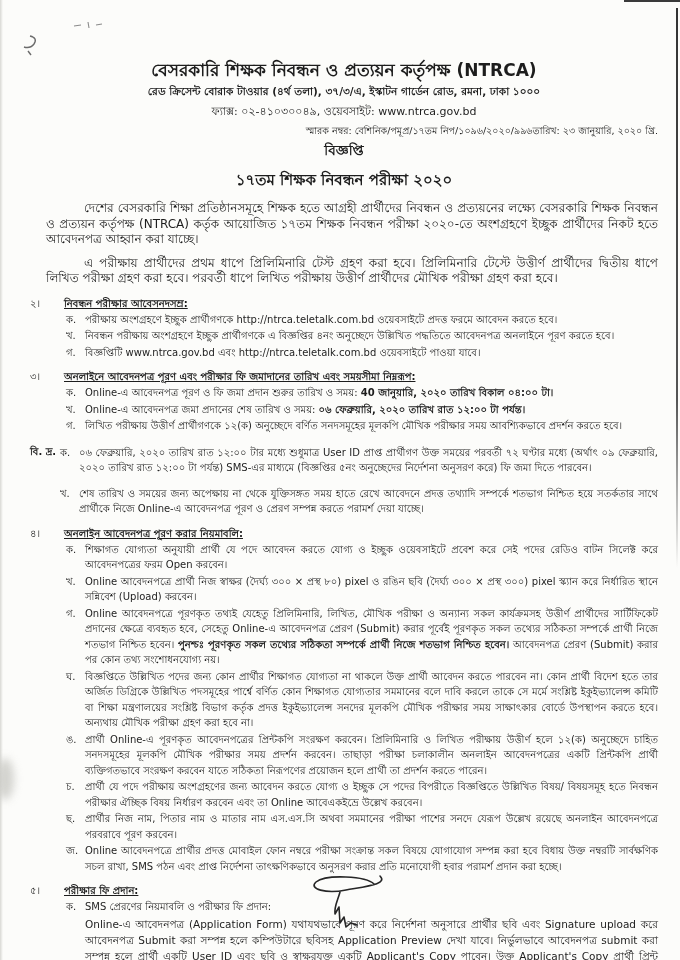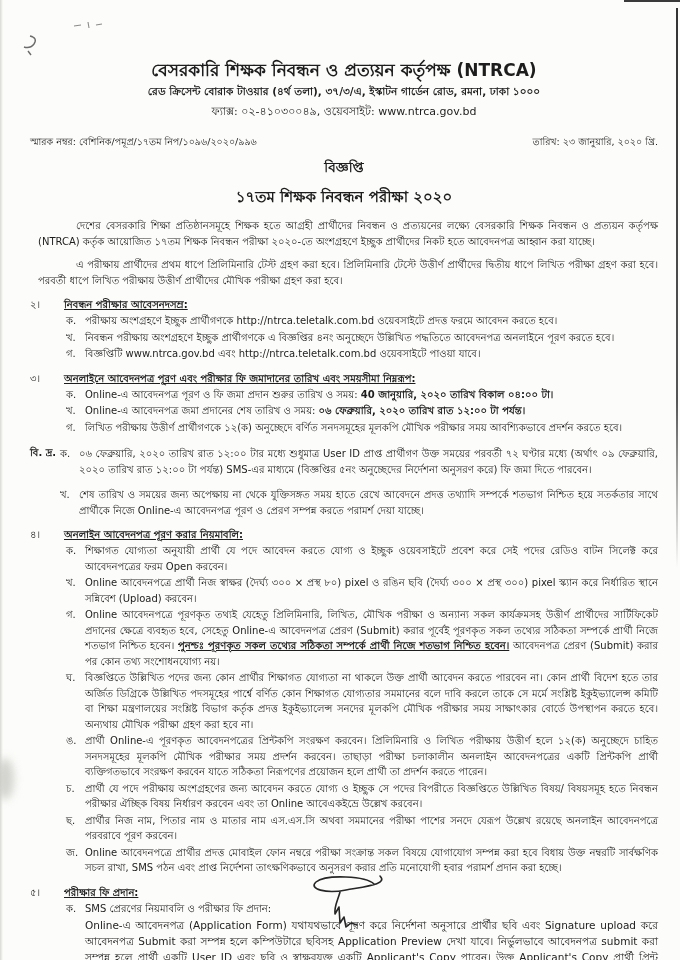--- a/index.html
+++ b/index.html
@@ -21,38 +21,38 @@
   .squiggle{position:absolute;left:296px;top:874px;width:110px;height:82px;}
 
   .content{position:absolute;left:30px;right:22px;top:60px;}
 
   .hdr{text-align:center;}
   .hdr .org{font-size:17px;font-weight:700;line-height:21px;}
   .hdr .addr{font-size:10.5px;font-weight:700;margin-top:3px;}
   .hdr .fax{font-size:11px;margin-top:2px;}
   .hdr .email{font-size:11px;}
 
-  .meta{display:flex;justify-content:space-between;font-size:9.5px;margin-top:13px;}
-
-  .title{text-align:center;font-size:13.5px;font-weight:700;margin-top:7px;}
+  .meta{display:flex;justify-content:flex-end;font-size:9.5px;margin-top:2px;}
+
+  .title{text-align:center;font-size:13.5px;font-weight:700;margin-top:1px;}
   .subtitle{text-align:center;font-size:15px;font-weight:700;margin-top:5px;}
 
-  p.intro{font-size:10px;line-height:15.5px;text-align:justify;
-    text-indent:38px;margin:8px 0 0 8px;}
+  p.intro{font-size:12px;line-height:15.5px;text-align:justify;
+    text-indent:38px;margin:8px 0 0 16px;}
 
   .sec{margin-top:9px;}
   .sec-head{display:flex;font-size:10px;line-height:15px;}
   .sec-head .num{width:34px;flex:none;}
   .sec-head .h{font-weight:700;text-decoration:underline;}
 
   .item{display:flex;margin-left:36px;font-size:10px;line-height:15.5px;margin-top:1px;}
   .item .lbl{width:19px;flex:none;}
   .item .txt{flex:1;text-align:justify;}
   .bold{font-weight:700;}
-  .ul{font-weight:700;text-decoration:underline;}
+  .ul{font-weight:700;}
 
   .nb{display:flex;margin-top:10px;font-size:10px;line-height:15.5px;}
   .nb .nb-lbl{width:30px;flex:none;font-weight:700;}
   .nb .nb-items{flex:1;}
   .nb .item{margin-left:0;}
   .nb .item + .item{margin-top:10px;}
 
   .fee-body{margin-left:55px;font-size:10.5px;line-height:16px;text-align:justify;margin-top:1px;}
 </style>
 </head>

